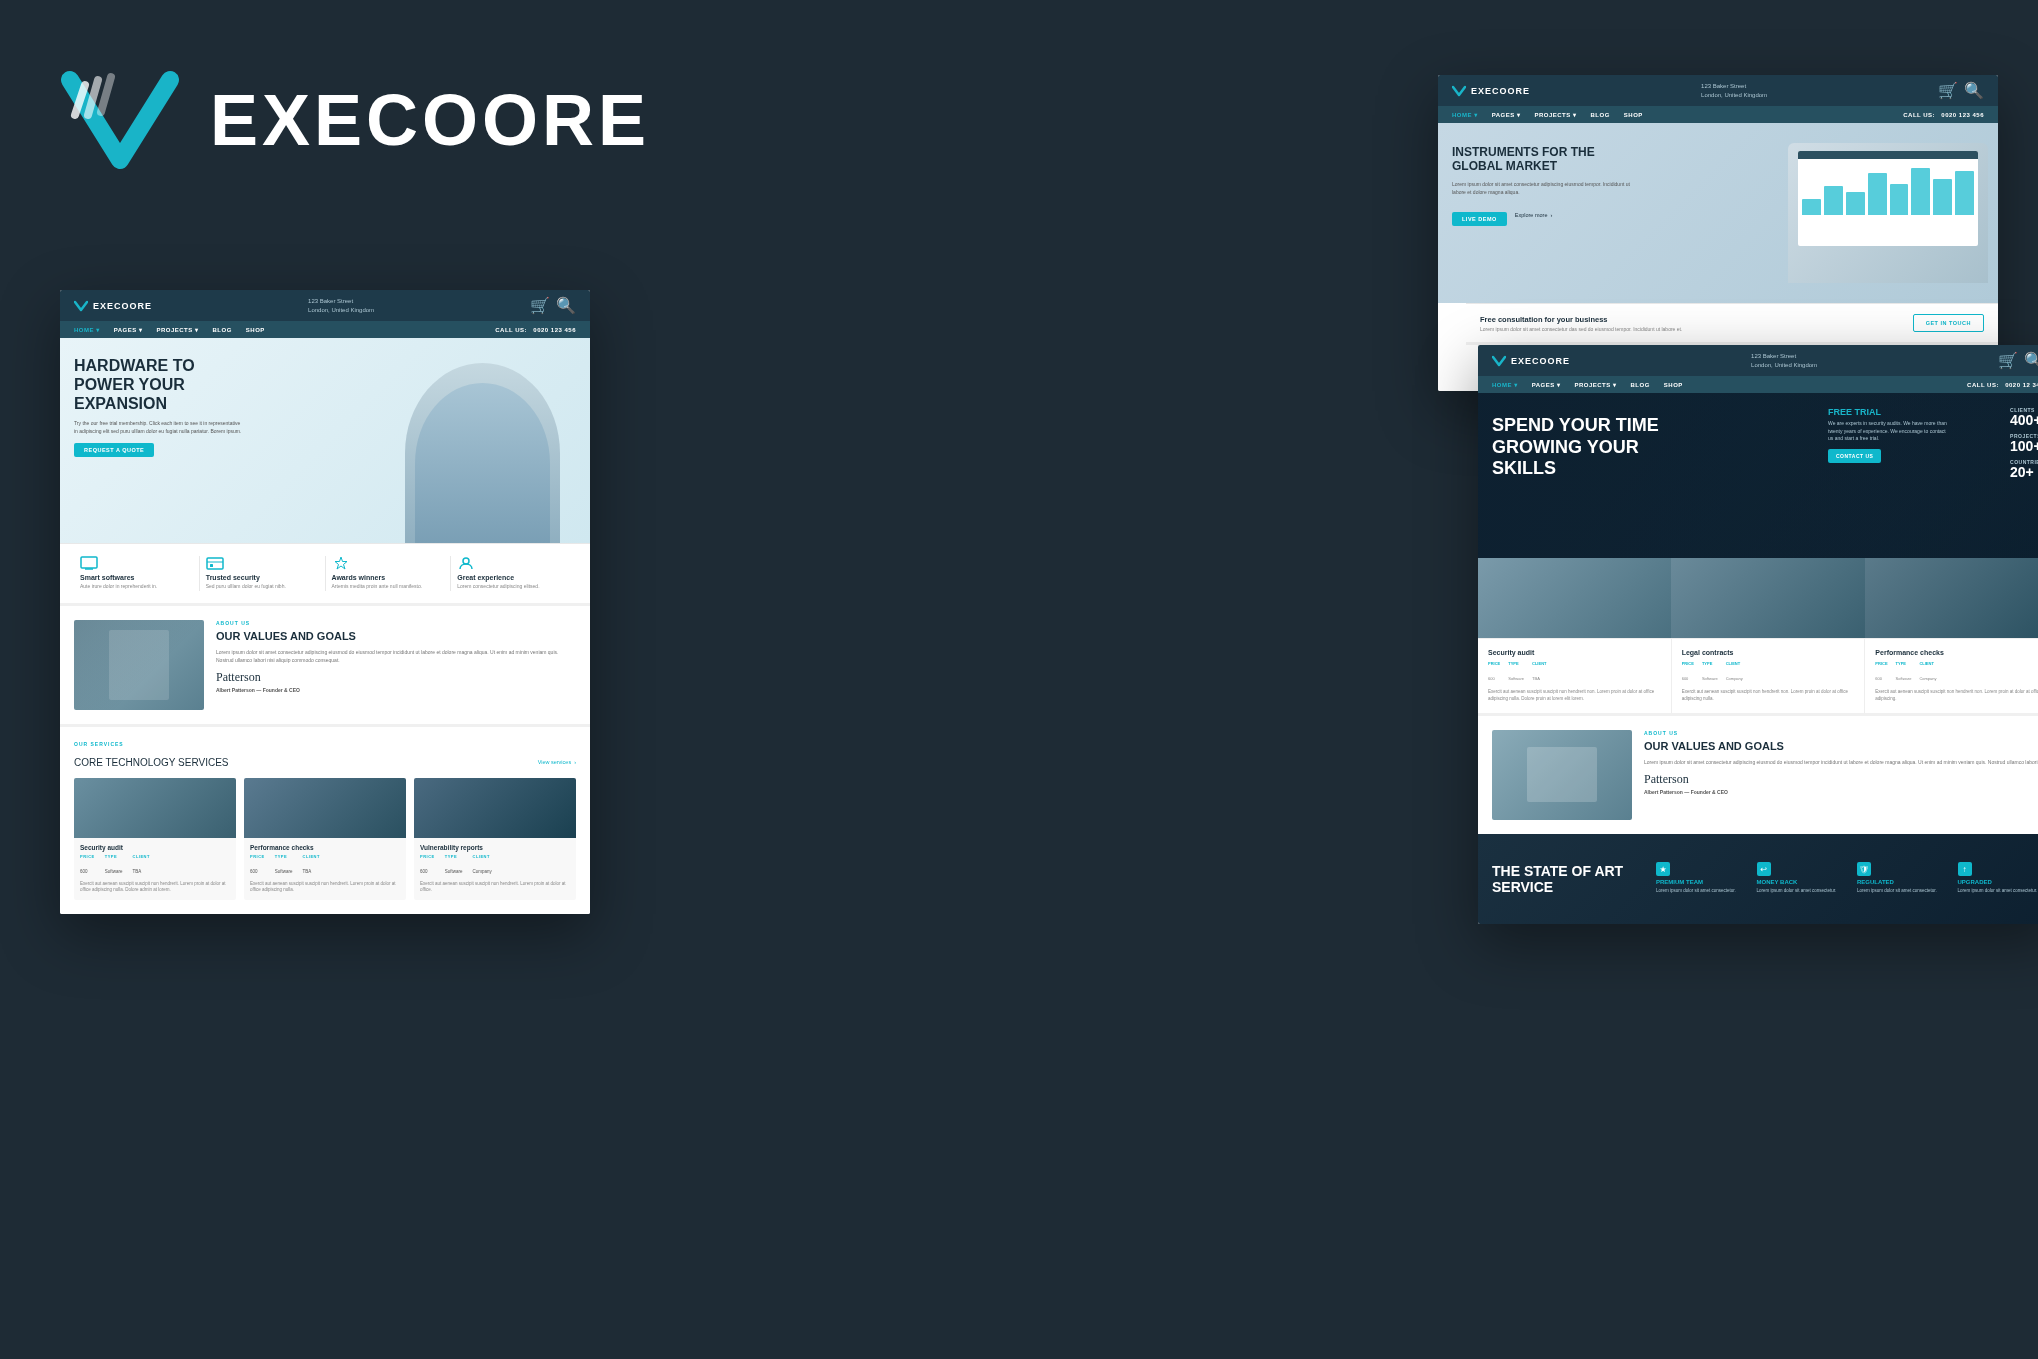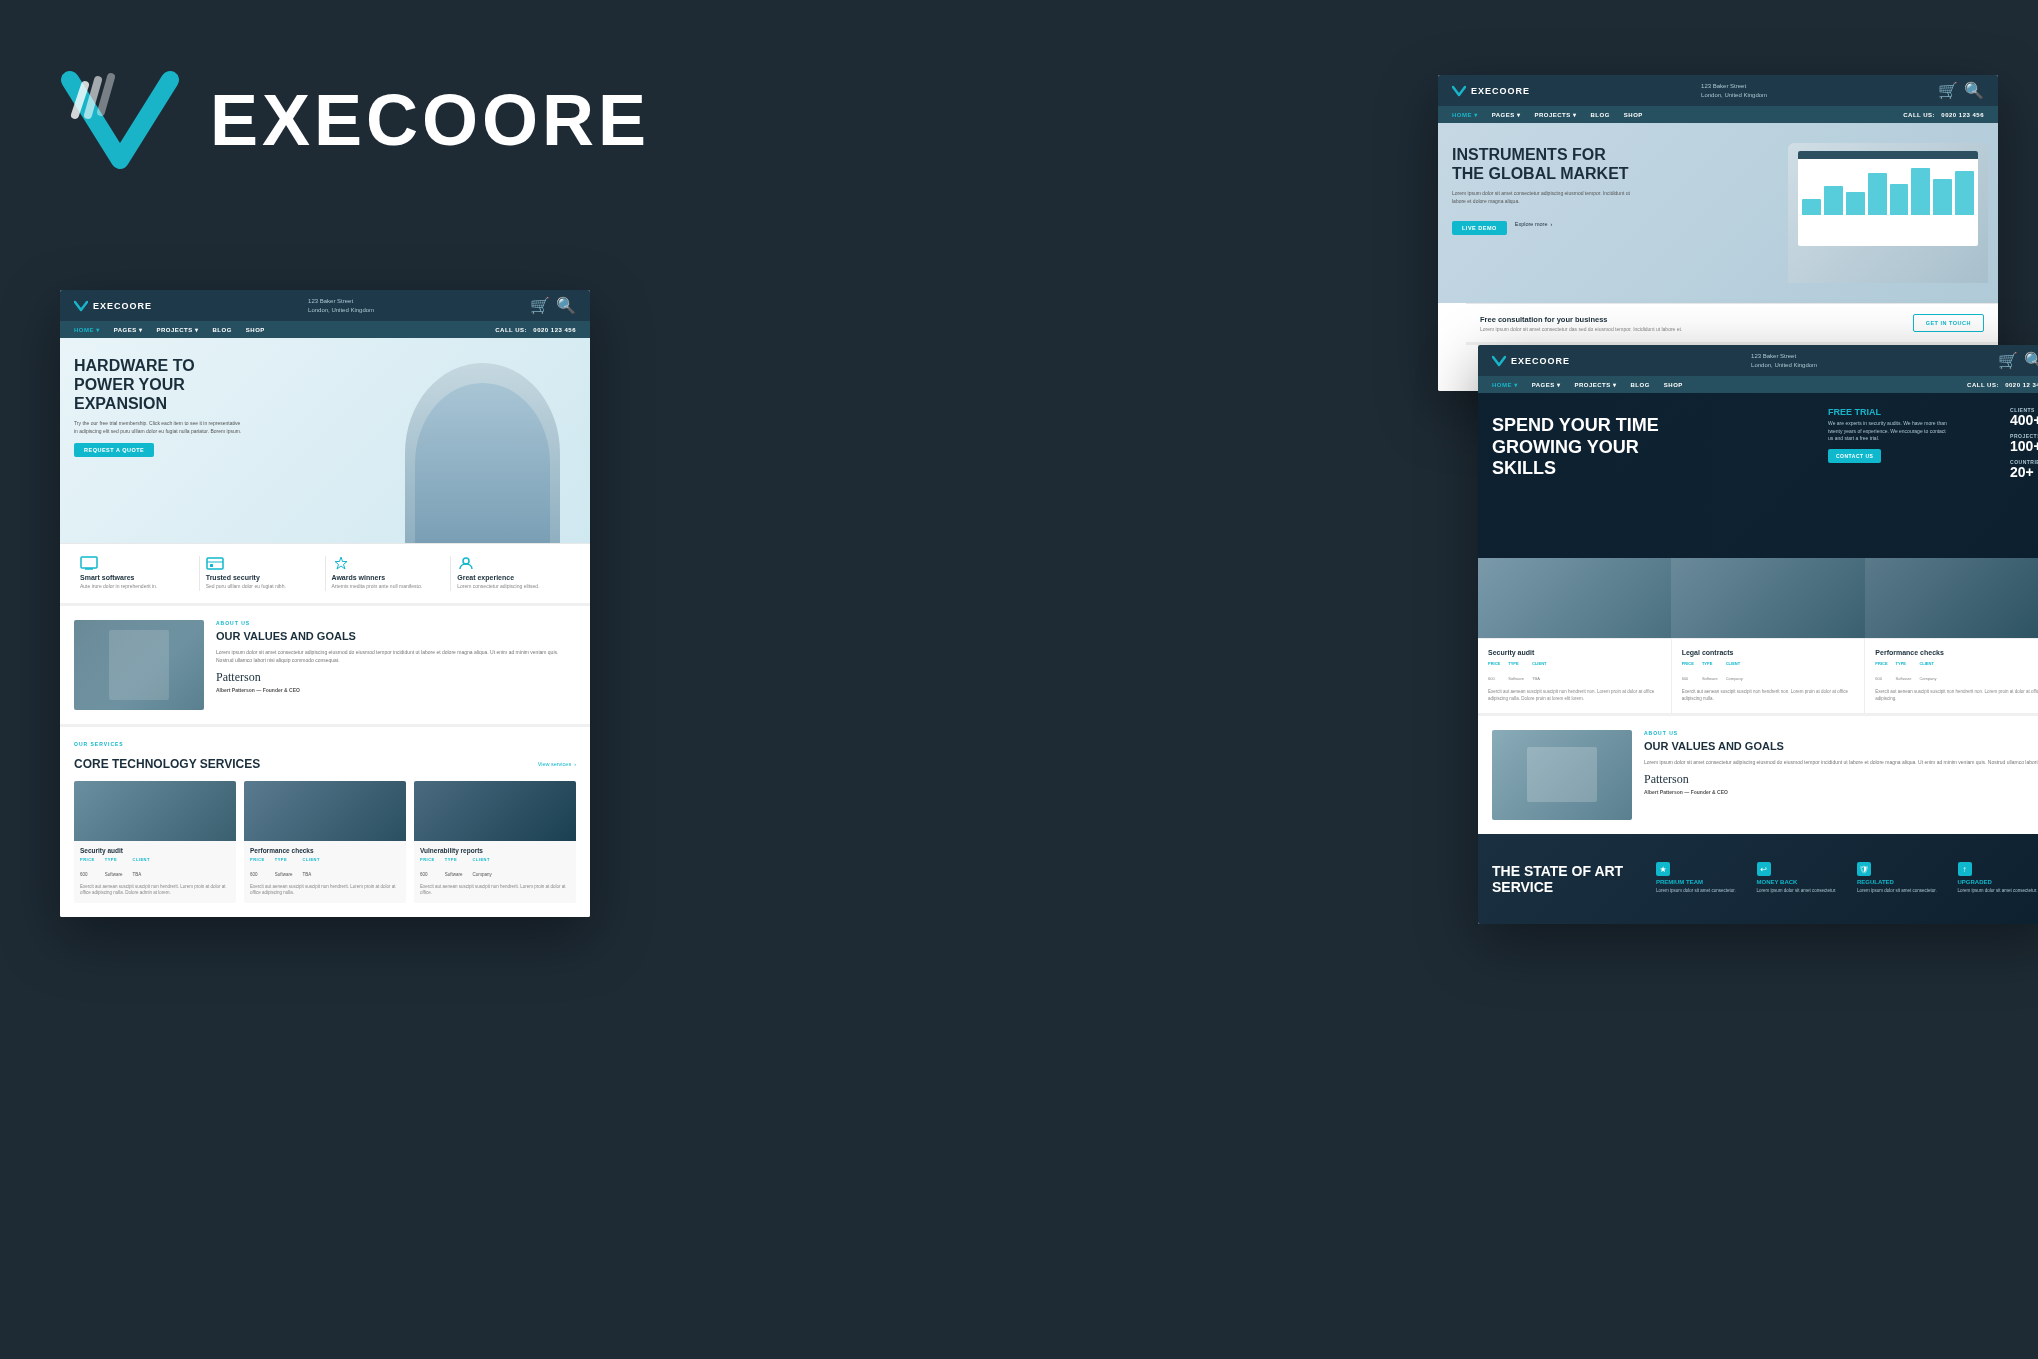--- a/index.html
+++ b/index.html
@@ -276,22 +276,22 @@
       padding: 14px;
       border-top: 3px solid #f0f0f0;
     }
     .services-header {
       display: flex;
       justify-content: space-between;
       align-items: center;
       margin-bottom: 8px;
     }
     .services-header h3 {
-      font-size: 12px;
-      font-weight: 700;
+      font-size: 10px;
+      font-weight: 400;
       color: #1a2e3b;
     }
     .view-services {
       font-size: 5.5px;
       color: #0fb8cc;
       display: flex;
       align-items: center;
       gap: 3px;
     }
     .services-grid {
@@ -353,21 +353,21 @@
       overflow: hidden;
       display: flex;
     }
     .hero-section-2 .hero-text {
       position: absolute;
       left: 14px;
       top: 22px;
       z-index: 2;
     }
     .hero-section-2 .hero-text h2 {
-      font-size: 16px;
+      font-size: 12px;
       font-weight: 900;
       color: #1a2e3b;
       line-height: 1.2;
       text-transform: uppercase;
       max-width: 190px;
     }
     .hero-section-2 .hero-text p {
       font-size: 5px;
       color: #555;
       margin-top: 6px;

